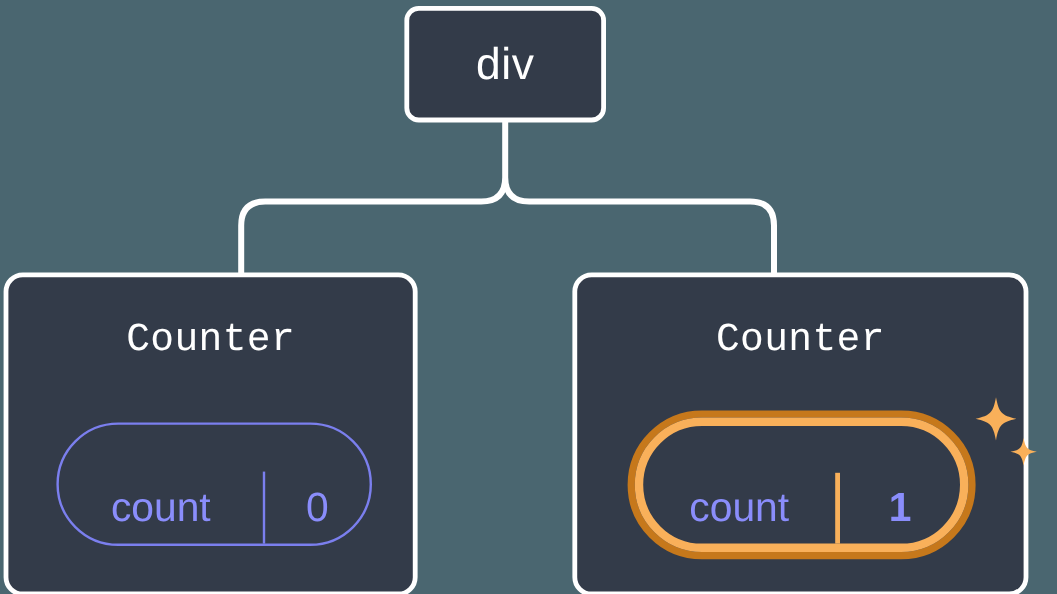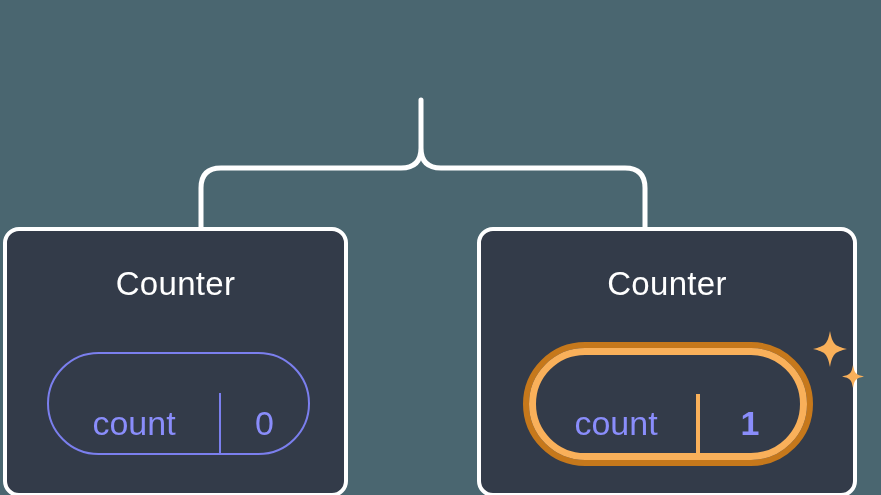--- a/index.html
+++ b/index.html
@@ -44,20 +44,21 @@
   #card-right{left:477px;width:380px;}
 
   .card-title{
     position:absolute;
     left:0;right:0;top:36px;
     text-align:center;
     color:#ffffff;
     font-size:33px;
     line-height:1;
     letter-spacing:0.3px;
+    font-family:Liberation Mono, monospace;
   }
 
   
   .pill{
     position:absolute;
     box-sizing:border-box;
     display:flex;
     align-items:stretch;
   }
   .pill-key,.pill-val{
@@ -123,20 +124,23 @@
 </head>
 <body>
 
 <div id="stage">
 
   <svg class="connectors" viewBox="0 0 881 495" width="881" height="495" aria-hidden="true">
     <path d="M421,100 L421,148 Q421,168 441,168 L625,168 Q645,168 645,188 L645,229
              M421,148 Q421,168 401,168 L221,168 Q201,168 201,188 L201,229" fill="none" stroke="#ffffff" stroke-width="5" stroke-linecap="round" stroke-linejoin="round"></path>
   </svg>
 
+  <div class="node" id="root-node">
+    <span class="node-label">div</span>
+  </div>
 
   <div class="node card" id="card-left">
     <div class="card-title">Counter</div>
 
     <div class="pill" id="pill-left">
       <div class="pill-key">count</div>
       <div class="pill-val">0</div>
     </div>
   </div>
 

